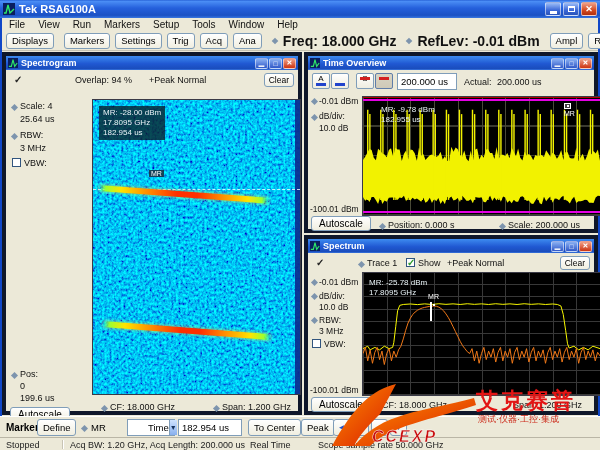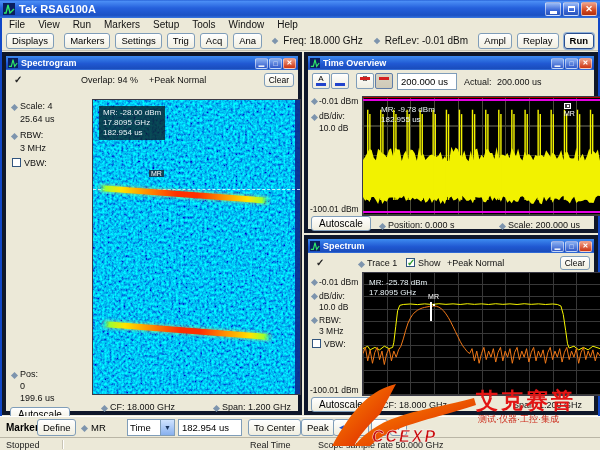--- a/index.html
+++ b/index.html
@@ -18,21 +18,21 @@
   .glyph-min { width:7px; height:3px; background:#fff; margin-top:6px; }
   .glyph-restore { width:7px; height:6px; border:1px solid #fff; border-top-width:2px; }
   .menubar { position:absolute; left:2px; top:18px; width:596px; height:13px; background:#ece9d8;
     display:flex; align-items:center; gap:13px; padding-left:7px; font-size:10px; color:#111; }
   .maintoolbar { position:absolute; left:2px; top:31px; width:596px; height:20px; background:#ece9d8;
     border-bottom:1px solid #c6c3b2; display:flex; align-items:center; gap:5px; padding:0 4px; }
   .btn { height:16px; border:1px solid #7f9db9; border-radius:3px; background:linear-gradient(#ffffff,#f0eee0);
     font-size:9.5px; font-family:inherit; padding:0 5px; color:#000; line-height:13px; white-space:nowrap; }
   .btn.bold { font-weight:bold; border-color:#2a4f8f; box-shadow:0 0 0 1px #8fb0d8; }
   .gap6{width:5px;} .gap20{width:20px;}
-  .tb-label { font-size:10px; font-weight:normal; color:#111; white-space:nowrap; }
+  .tb-label { font-size:14px; font-weight:bold; color:#111; white-space:nowrap; }
   .diamond { width:6px; height:6px; background:#7d94ad; transform:rotate(45deg) scale(.78); display:inline-block; flex:none; }
 
   
   .panel { position:absolute; background:#ece9d8; border:4px solid #0f172a; }
   .ptitle { position:absolute; left:0; top:0; right:0; height:14px;
     background:linear-gradient(180deg,#3d8bf0 0%,#2058d2 55%,#1a4dbd 90%,#3a77e0 100%);
     display:flex; align-items:center; gap:3px; padding:0 2px; color:#fff; font-size:9px; font-weight:bold; }
   .pbtns { margin-left:auto; display:flex; gap:1px; }
   .pbtn { width:13px; height:11px; border-radius:2px; border:1px solid rgba(255,255,255,.5); font-size:7px;
     color:#fff; display:flex; align-items:center; justify-content:center; }
@@ -89,21 +89,21 @@
   .axis-label { position:absolute; font-size:9px; color:#111; white-space:nowrap; }
 
   
   .markersbar { position:absolute; left:0; top:416px; width:600px; height:21px; background:#ece9d8; border-top:1px solid #fff; }
   .mb-abs { position:absolute; }
   .mb-btn { position:absolute; height:17px; border:1px solid #7f9db9; border-radius:3px;
     background:linear-gradient(#ffffff,#f0eee0); font-size:9.5px; font-family:inherit; padding:0 5px; }
   .arrow-btn { width:17px; color:#2050c8; font-size:8px; padding:0; }
   .mb-input { position:absolute; height:17px; border:1px solid #7f9db9; background:#fff; font-size:9.5px; font-family:inherit; padding:0 3px; }
   .select { position:absolute; height:17px; border:1px solid #7f9db9; background:#fff; font-size:9.5px;
-    display:flex; align-items:center; padding-left:2px; }
+    display:flex; align-items:center; padding-left:20px; }
   .select .arrow { margin-left:auto; width:14px; height:15px; background:linear-gradient(#cfe3ff,#88b0ee);
     border-left:1px solid #7f9db9; display:flex; align-items:center; justify-content:center; font-size:7px; color:#16335e; }
   .statusbar { position:absolute; left:0; top:437px; width:600px; height:13px; background:#ece9d8; border-top:1px solid #bab6a6; }
   .sb-text { position:absolute; top:2px; font-size:9px; color:#222; white-space:nowrap; }
   .ssep { position:absolute; top:2px; bottom:1px; width:1px; background:#c8c4b4; box-shadow:1px 0 0 #fff; }
 
   
   .to-btn { position:absolute; top:2px; width:18px; height:16px; border:1px solid #7f9db9; border-radius:2px;
     background:linear-gradient(#fff,#efede0); font-size:8px; text-align:center; line-height:10px; color:#000; }
   .to-btn .bar-b { position:absolute; left:3px; right:3px; bottom:2px; height:3px; background:#2244cc; }
@@ -178,21 +178,21 @@
         </svg>
       <span>Spectrogram</span>
       <span class="pbtns">
         <span class="pbtn blue">▁</span>
         <span class="pbtn blue">□</span>
         <span class="pbtn red">✕</span>
       </span>
     </div>
     <div class="ptoolbar">
       <span class="check">✓</span>
-      <span class="pt-abs" style="left:74px;">Overlap: 94 %</span>
+      <span class="pt-abs" style="left:68px;">Overlap: 94 %</span>
       <span class="pt-abs" style="left:142px;">+Peak Normal</span>
       <button class="btn small">Clear</button>
     </div>
 
     <span class="side-d" style="left:6px;top:49px;"></span>
     <span class="side-label" style="left:14px;top:45px;text-align:center;">Scale: 4</span>
     <span class="side-label" style="left:14px;top:58px;">25.64 us</span>
     <span class="side-d" style="left:6px;top:78px;"></span>
     <span class="side-label" style="left:14px;top:74px;">RBW:</span>
     <span class="side-label" style="left:14px;top:87px;">3 MHz</span>
@@ -394,20 +394,21 @@
     <button class="mb-btn" style="left:301px;top:2px;">Peak</button>
     <button class="mb-btn arrow-btn" style="left:333px;top:2px;">◄</button>
     <button class="mb-btn arrow-btn" style="left:352px;top:2px;">►</button>
     <button class="mb-btn arrow-btn" style="left:371px;top:2px;">▲</button>
     <button class="mb-btn arrow-btn" style="left:390px;top:2px;">▼</button>
   </div>
 
   <div class="statusbar">
     <span class="sb-text" style="left:6px;">Stopped</span>
     <span class="ssep" style="left:62px;"></span>
+    <span class="sb-text" style="left:70px;">Acq BW: 1.20 GHz, Acq Length: 200.000 us</span>
 
     <span class="sb-text" style="left:250px;">Real Time</span>
     <span class="sb-text" style="left:318px;">Scope sample rate 50.000 GHz</span>
   </div>
 
   <div class="watermark">
     <svg class="wm-logo" width="150" height="68" viewBox="0 0 150 68">
       <defs>
         <linearGradient id="wmg" x1="0" y1="0" x2="1" y2="1">
           <stop offset="0" stop-color="#ff9000"></stop>

